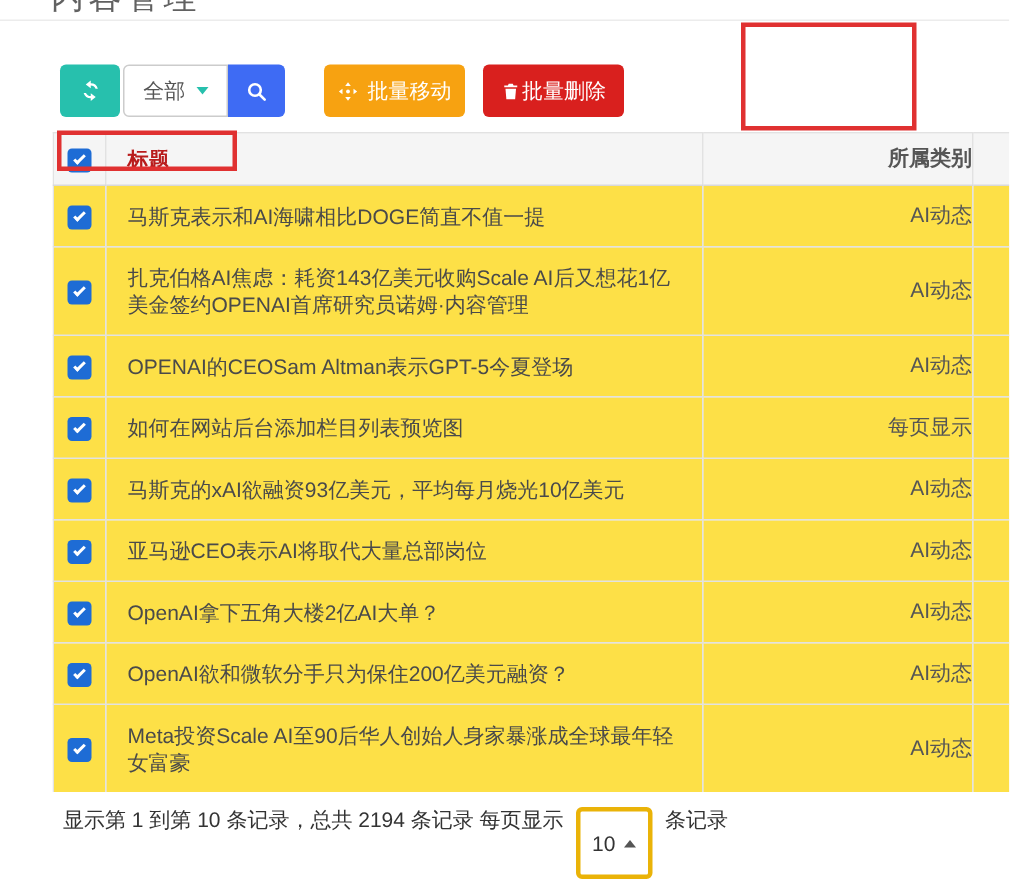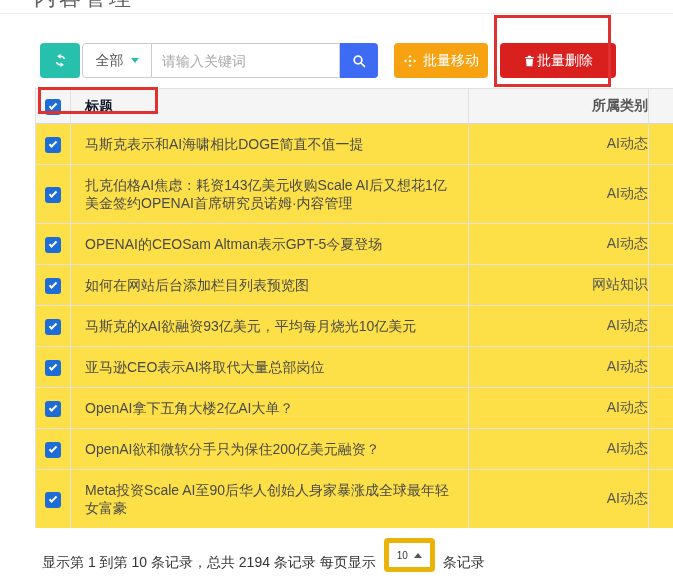--- a/index.html
+++ b/index.html
@@ -13,49 +13,49 @@
 
   
   .toolbar { position:absolute; top:43px; left:40px; height:35px; display:flex; align-items:stretch; }
   .btn { display:flex; align-items:center; justify-content:center; cursor:pointer; border:none; font-family:inherit; }
   .btn-refresh { width:40px; background:var(--teal); border-radius:4px; margin-right:2px; }
   .btn-filter { width:70px; background:#fff; border:1px solid #ccc; border-radius:4px 0 0 4px; font-size:14px; color:#555; gap:7px; }
   .caret-down { width:0; height:0; border-left:4px solid transparent; border-right:4px solid transparent; border-top:5px solid var(--teal); }
   .search-input { width:188px; border:1px solid #ccc; border-left:none; padding:0 10px; font-size:14px; color:#333; outline:none; font-family:inherit; }
   .search-input::placeholder { color:#a9a9a9; }
   .btn-search { width:38px; background:var(--blue); border-radius:0 4px 4px 0; }
-  .btn-move { width:94px; margin-left:16px; background:var(--orange); color:#fff; font-size:14px; border-radius:4px; gap:6px; }
-  .btn-delete { width:116px; margin-left:12px; background:var(--red); color:#fff; font-size:14px; border-radius:4px; gap:1px; }
+  .btn-move { width:94px; margin-left:26px; background:var(--orange); color:#fff; font-size:14px; border-radius:4px; gap:6px; }
+  .btn-delete { width:94px; margin-left:12px; background:var(--red); color:#fff; font-size:14px; border-radius:4px; gap:1px; }
 
   
   .annotation-rect { position:absolute; border:3px solid var(--annotation); z-index:20; pointer-events:none; }
   .annotation-delete { left:494px; top:15px; width:117px; height:72px; }
   .annotation-header { left:38px; top:87px; width:120px; height:27px; }
 
   
   .table-wrap { position:absolute; top:88px; left:35px; width:638px; height:440px; overflow:hidden; }
   table { width:700px; border-collapse:collapse; table-layout:fixed; font-size:14px; }
   th, td { border:1px solid #e2e2e2; vertical-align:middle; }
-  th { background:#f5f5f5; color:#0f172a; font-weight:bold; height:34px; border-bottom-color:#d9d9d9; }
+  th { background:#f5f5f5; color:#b91c1c; font-weight:bold; height:34px; border-bottom-color:#d9d9d9; }
   td { background:#fde047; color:#4a4a4a; }
   .cb-cell { text-align:center; }
   .title-cell { text-align:left; padding:11px 12px 11px 14px; line-height:18px; }
   th.title-cell { padding-top:8px; padding-bottom:8px; }
   .cat-cell { text-align:right; color:#555; }
   .checkbox {
     display:inline-flex; width:16px; height:16px; background:var(--checkbox);
     border-radius:3px; align-items:center; justify-content:center; vertical-align:middle; cursor:pointer;
   }
   .checkmark { width:8px; height:4px; border-left:2px solid #fff; border-bottom:2px solid #fff; transform:rotate(-45deg) translate(1px,-1px); }
 
   
-  .pagination { position:absolute; left:42px; top:538px; height:34px; display:flex; align-items:flex-end; font-size:14px; color:#333; }
+  .pagination { position:absolute; left:42px; top:538px; height:34px; display:flex; align-items:flex-start; font-size:14px; color:#333; }
   .page-size {
-    height:34px; min-width:46px; margin:0 8px; padding:0 8px; background:#fff; border:5px solid #eab308;
-    border-radius:4px; display:flex; align-items:center; justify-content:center; gap:6px; font-size:10px; color:#333; cursor:pointer; font-family:inherit;
+    height:48px; min-width:46px; margin:0 8px; padding:0 8px; background:#fff; border:3px solid #eab308;
+    border-radius:4px; display:flex; align-items:center; justify-content:center; gap:6px; font-size:14px; color:#333; cursor:pointer; font-family:inherit;
   }
   .caret-up { width:0; height:0; border-left:4px solid transparent; border-right:4px solid transparent; border-bottom:5px solid #555; }
   .icon-svg { display:block; }
 </style>
 </head>
 <body>
 
 <div class="page">
 
   <div class="page-title">内容管理</div>
@@ -67,21 +67,20 @@
         <g fill="#ffffff">
           <path d="M12 5a7 7 0 0 1 6.7 5h-2.2A5 5 0 0 0 12 7v2.6L7.3 6.1 12 2.4z"></path>
           <path d="M12 19a7 7 0 0 1-6.7-5h2.2A5 5 0 0 0 12 17v-2.6l4.7 3.5L12 21.6z"></path>
         </g>
       </svg>
     </button>
     <button class="btn btn-filter">
       <span>全部</span>
       <span class="caret-down"></span>
     </button>
-    <input class="search-input" type="text" placeholder="请输入关键词" style="">
     <button class="btn btn-search">
       <svg class="icon-svg" width="16" height="16" viewBox="0 0 24 24" fill="none" stroke="#ffffff" stroke-width="2.6" stroke-linecap="round">
         <circle cx="10.5" cy="10.5" r="5.8"></circle>
           <line x1="15" y1="15" x2="20.2" y2="20.2"></line>
       </svg>
     </button>
     <button class="btn btn-move">
       <svg class="icon-svg" width="14" height="14" viewBox="0 0 24 24" fill="#ffffff">
         <path d="M12 1.5l3.2 4.2H8.8z"></path>
           <path d="M12 22.5l-3.2-4.2h6.4z"></path>
@@ -154,21 +153,21 @@
     <td class="cat-cell"><span>AI动态</span></td>
     <td class="extra-cell"></td>
   </tr>
           <tr>
     <td class="cb-cell">
       <span class="checkbox">
                 <span class="checkmark"></span>
               </span>
     </td>
     <td class="title-cell"><span>如何在网站后台添加栏目列表预览图</span></td>
-    <td class="cat-cell"><span>网站知识</span></td>
+    <td class="cat-cell"><span>每页显示</span></td>
     <td class="extra-cell"></td>
   </tr>
           <tr>
     <td class="cb-cell">
       <span class="checkbox">
                 <span class="checkmark"></span>
               </span>
     </td>
     <td class="title-cell"><span>马斯克的xAI欲融资93亿美元，平均每月烧光10亿美元</span></td>
     <td class="cat-cell"><span>AI动态</span></td>

